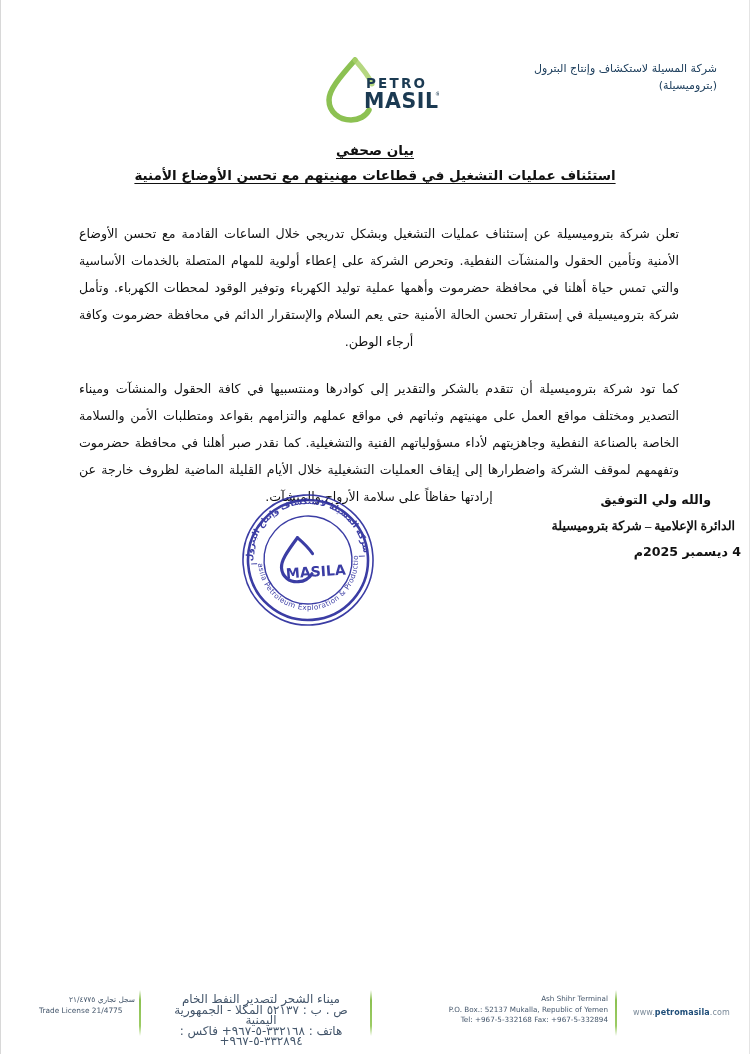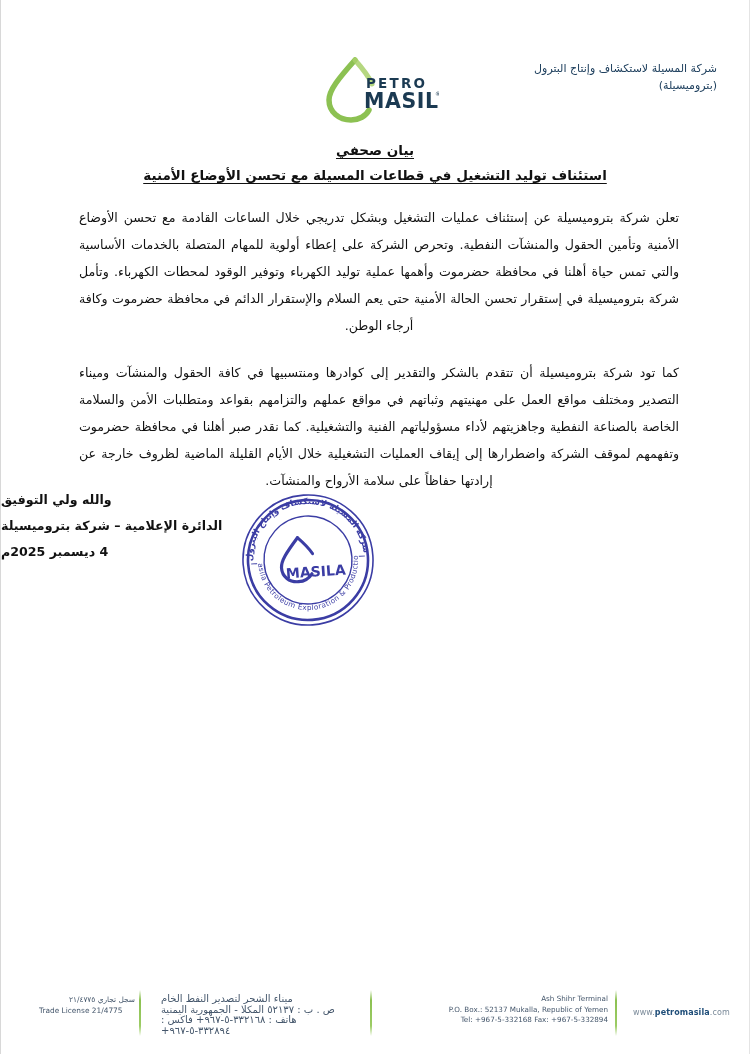--- a/index.html
+++ b/index.html
@@ -84,21 +84,21 @@
     font-weight: bold;
     color: #111;
     text-decoration: underline;
     text-underline-offset: 3px;
     font-family: "DejaVu Sans", sans-serif;
   }
 
   
   .body-wrap {
     position: absolute;
-    top: 204px;
+    top: 220px;
     left: 78px;
     width: 600px;
     direction: rtl;
     text-align: justify;
     text-align-last: center;
   }
   .para {
     font-size: 12.6px;
     line-height: 27px;
     color: #111;
@@ -108,33 +108,33 @@
   }
   .para:last-child { margin-bottom: 16px; }
 
   
   .sign-block {
     position: absolute;
     top: 487px;
     left: 0;
     right: 8px;
     direction: rtl;
-    text-align: left;
+    text-align: right;
   }
   .sign-line {
     font-size: 12.6px;
     font-weight: bold;
     color: #111;
     line-height: 26px;
     font-family: "DejaVu Sans", sans-serif;
     position: relative;
     z-index: 3;
   }
   .sign-line.l1 { padding-right: 30px; }
-  .sign-line.l2 { padding-right: 6px; }
+  .sign-line.l2 { padding-right: 6px; font-family: Liberation Serif, serif; }
   .sign-line.l3 { }
 
   
   .stamp {
     position: absolute;
     left: 236px;
     top: 489px;
     width: 142px;
     height: 142px;
     z-index: 2;
@@ -172,23 +172,23 @@
     left: 38px;
     width: 96px;
     text-align: right;
     direction: rtl;
   }
   .f-license .ar { font-size: 7.4px; line-height: 11px; }
   .f-license .en { font-size: 7.4px; line-height: 11px; direction: ltr; text-align: left;}
   .f-ar-addr {
     left: 160px;
     width: 200px;
-    text-align: left;
-    direction: rtl;
-    font-size: 10px;
+    text-align: center;
+    direction: rtl;
+    font-size: 12px;
     line-height: 10.5px;
   }
   .f-en-addr {
     left: 392px;
     width: 215px;
     direction: ltr;
     text-align: right;
     font-size: 7.2px;
     line-height: 10.5px;
   }
@@ -222,21 +222,21 @@
     </div>
 
     <div class="lh-ar">
       <div>شركة المسيلة لاستكشاف وإنتاج البترول</div>
       <div>(بتروميسيلة)</div>
     </div>
   </div>
 
   <div class="titles">
     <div class="title-main">بيان صحفي</div>
-    <div class="title-sub">استئناف توليد التشغيل في قطاعات المسيلة مع تحسن الأوضاع الأمنية</div>
+    <div class="title-sub">استئناف عمليات التشغيل في قطاعات مهنيتهم مع تحسن الأوضاع الأمنية</div>
   </div>
 
   <div class="body-wrap">
     <p class="para">تعلن شركة بتروميسيلة عن إستئناف عمليات التشغيل وبشكل تدريجي خلال الساعات القادمة مع تحسن الأوضاع الأمنية وتأمين الحقول والمنشآت النفطية. وتحرص الشركة على إعطاء أولوية للمهام المتصلة بالخدمات الأساسية والتي تمس حياة أهلنا في محافظة حضرموت وأهمها عملية توليد الكهرباء وتوفير الوقود لمحطات الكهرباء. وتأمل شركة بتروميسيلة في إستقرار تحسن الحالة الأمنية حتى يعم السلام والإستقرار الدائم في محافظة حضرموت وكافة أرجاء الوطن.</p>
     <p class="para">كما تود شركة بتروميسيلة أن تتقدم بالشكر والتقدير إلى كوادرها ومنتسبيها في كافة الحقول والمنشآت وميناء التصدير ومختلف مواقع العمل على مهنيتهم وثباتهم في مواقع عملهم والتزامهم بقواعد ومتطلبات الأمن والسلامة الخاصة بالصناعة النفطية وجاهزيتهم لأداء مسؤولياتهم الفنية والتشغيلية. كما نقدر صبر أهلنا في محافظة حضرموت وتفهمهم لموقف الشركة واضطرارها إلى إيقاف العمليات التشغيلية خلال الأيام القليلة الماضية لظروف خارجة عن إرادتها حفاظاً على سلامة الأرواح والمنشآت.</p>
   </div>
 
   <div class="stamp">
     <svg width="142" height="142" viewBox="0 0 142 142" xmlns="http://www.w3.org/2000/svg">
       <defs>

